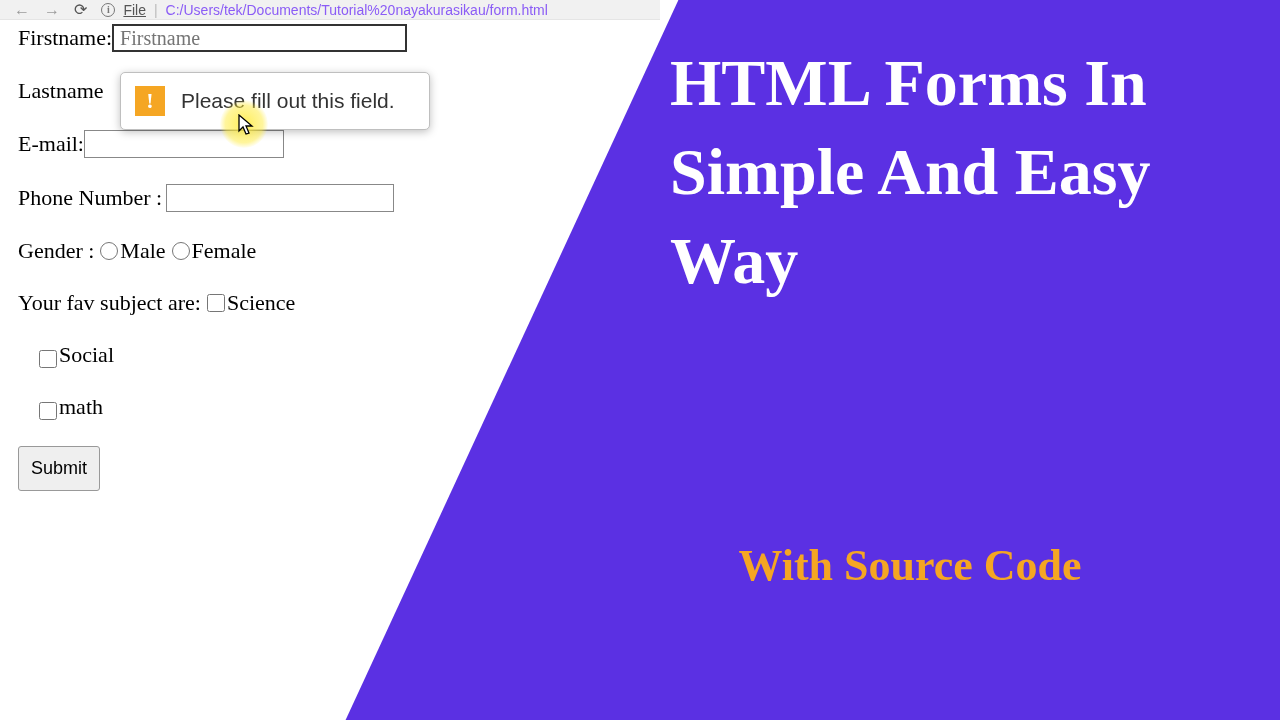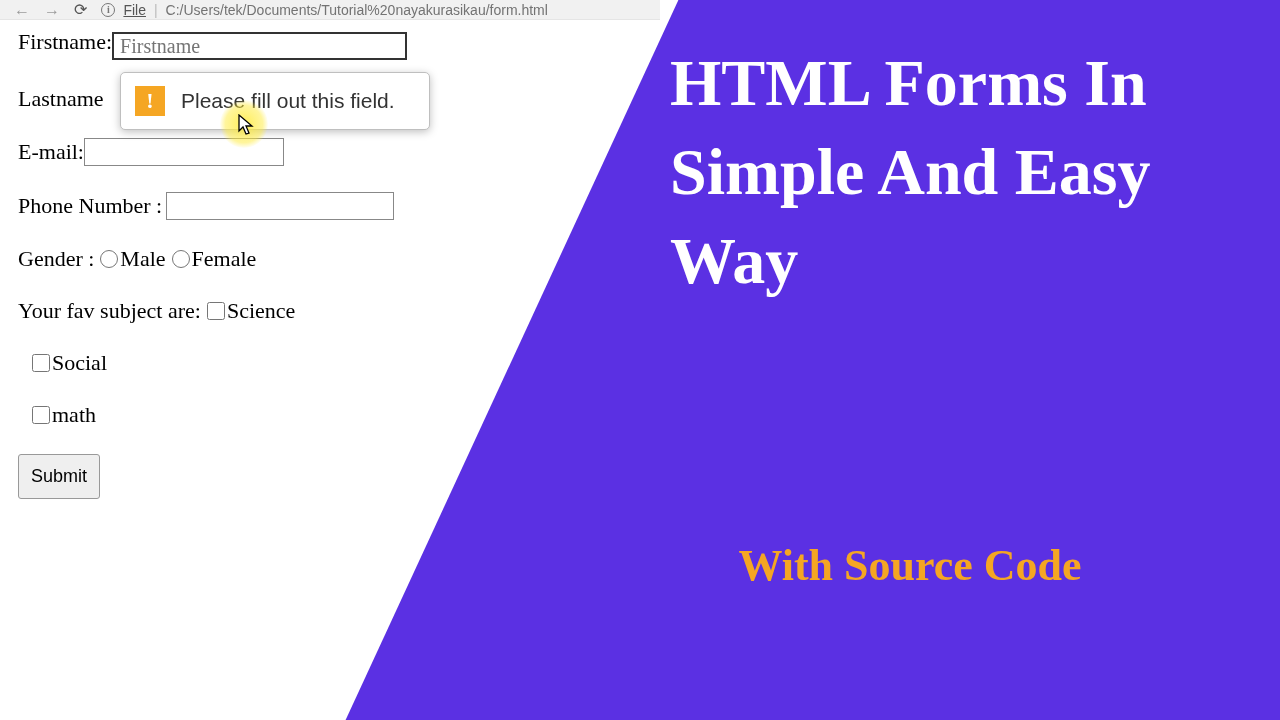--- a/index.html
+++ b/index.html
@@ -34,41 +34,41 @@
   .chrome .navbtn { color: #9a9a9a; font-size: 16px; line-height: 1; }
   .chrome .navbtn.dark { color: #555; }
   .chrome .addr { display: flex; align-items: center; gap: 8px; }
   .chrome .info-icon {
     width: 14px; height: 14px; border: 1.5px solid #777; border-radius: 50%;
     display: inline-flex; align-items: center; justify-content: center;
     font-size: 10px; font-weight: bold; color: #777; font-family: Georgia, serif;
   }
   .chrome .file-label { color: #555; text-decoration: underline; }
   .chrome .sep { color: #bbb; }
-  .chrome .path { color: #737373; }
+  .chrome .path { color: #8b5cf6; }
 
   
   .page {
     position: absolute;
     top: 24px; left: 18px;
     font-size: 22px;
     color: #000;
   }
   .row { margin-bottom: 26px; display: flex; align-items: center; }
-  .row.sub { margin-left: 14px; }
+  .row.sub { margin-left: 21px; align-items: flex-end; }
   .lbl { white-space: nowrap; }
   input[type="text"], input[type="password"] {
     font-family: "Times New Roman", serif;
     font-size: 20px;
     border: 1px solid #888;
     height: 28px;
     padding: 2px 6px;
     background: #fff;
   }
-  input.focused { border: 2px solid #333; height: 28px; width: 295px; margin-top: 8px; }
+  input.focused { border: 2px solid #333; height: 28px; width: 295px; }
   input.plain { width: 200px; }
   input.plain2 { width: 228px; }
   input[type="radio"], input[type="checkbox"] {
     width: 18px; height: 18px; margin: 0 2px 0 6px; vertical-align: middle;
   }
   .submit-btn {
     font-family: Arial, sans-serif;
     font-size: 18px;
     padding: 11px 12px;
     background: #efefef;

